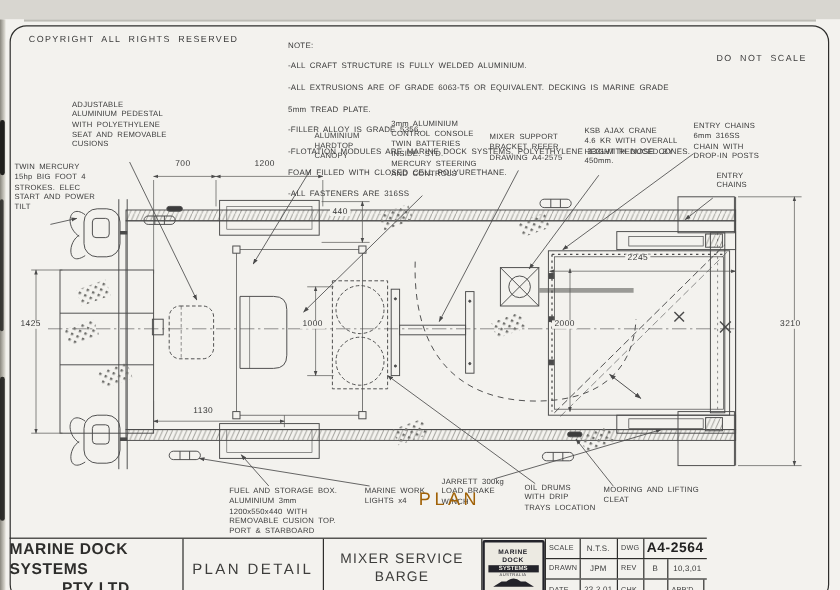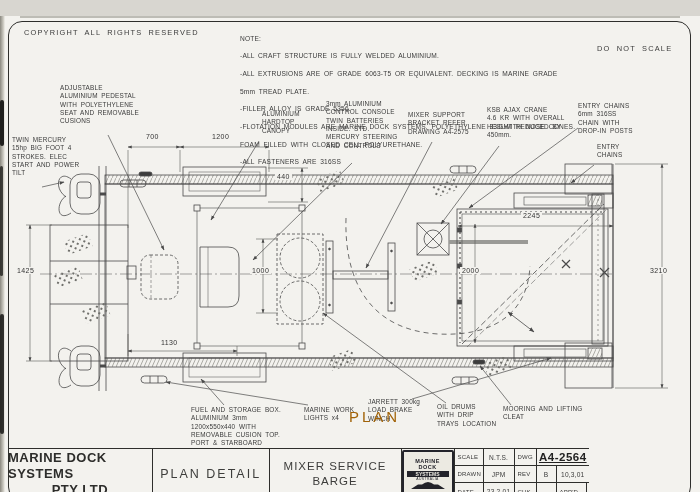--- a/index.html
+++ b/index.html
@@ -345,21 +345,21 @@
         <svg width="40" height="9" viewBox="0 0 40 9">
           <path d="M3 8 L10 3.5 L14 3.5 Q20 -1.5 26 3.5 L30 3.5 L37 8 Z" fill="#23232a"></path>
         </svg>
       </div>
     </div>
     <div class="cell c-info">
       <div class="irow">
         <div class="icell ilab" style="width:29px;">SCALE</div>
         <div class="icell ival" style="width:31px;">N.T.S.</div>
         <div class="icell ilab" style="width:22px;">DWG</div>
-        <div class="icell idwg" style="flex:1;text-decoration:underline;">A4-2564</div>
+        <div class="icell idwg" style="flex:1;">A4-2564</div>
       </div>
       <div class="irow">
         <div class="icell ilab" style="width:29px;">DRAWN</div>
         <div class="icell ival" style="width:31px;">JPM</div>
         <div class="icell ilab" style="width:22px;">REV</div>
         <div class="icell ival" style="width:20px;">B</div>
         <div class="icell ival" style="flex:1;">10,3,01</div>
       </div>
       <div class="irow">
         <div class="icell ilab" style="width:29px;">DATE</div>

